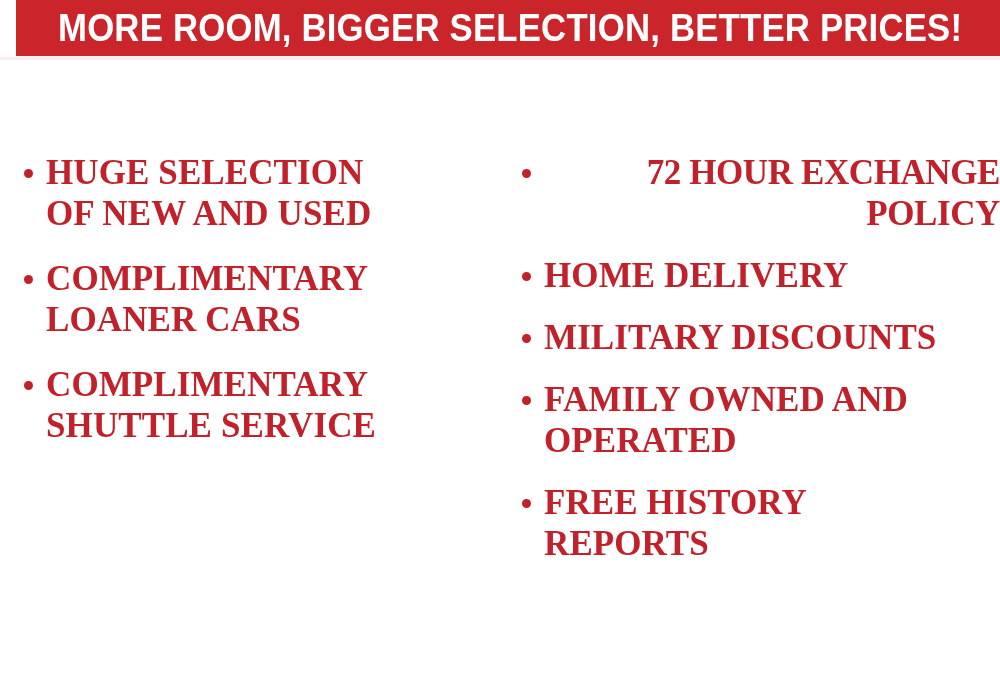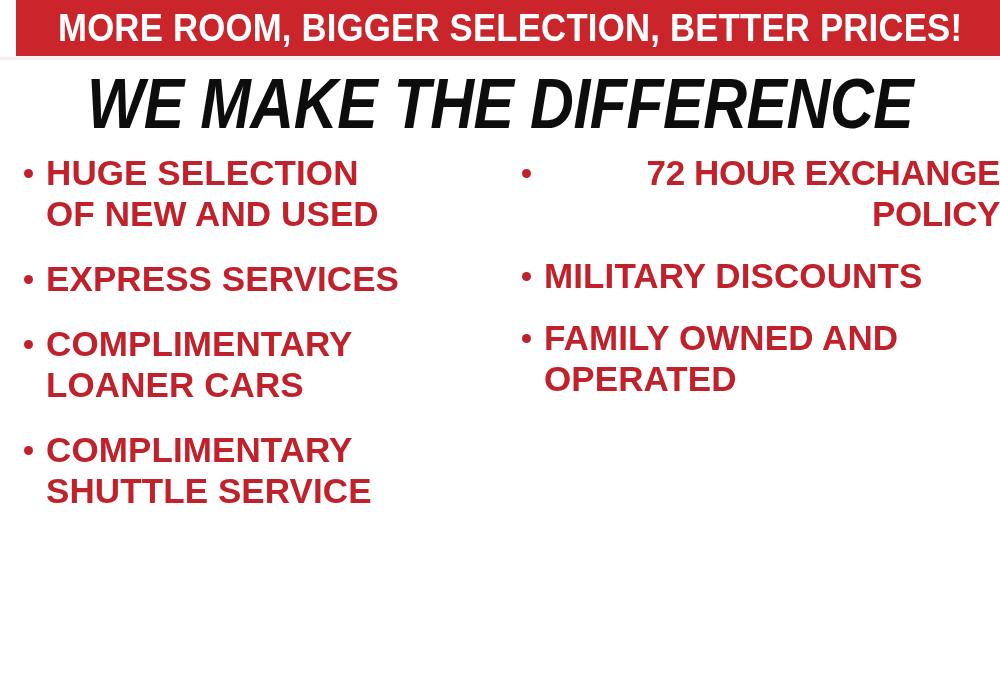--- a/index.html
+++ b/index.html
@@ -94,21 +94,21 @@
     position: absolute;
     top: 0;
   }
   .col-left  { left: 14px;  width: 492px; }
   .col-right { left: 512px; width: 488px; }
 
   .bullet-item {
     position: relative;
     padding-left: 32px;
     color: #c1212a;
-    font-family: Liberation Sans, sans-serif;
+    font-family: Liberation Serif, serif;
     font-weight: bold;
     font-size: 35px;
     line-height: 41px;
     letter-spacing: 0.1px;
     text-transform: uppercase;
     white-space: pre-line;
   }
   .bullet-item::before {
     content: "";
     position: absolute;
@@ -130,38 +130,37 @@
 </head>
 <body>
 
 <div id="poster">
 
   <div class="banner">
     <div class="banner-text">MORE ROOM, BIGGER SELECTION, BETTER PRICES!</div>
   </div>
   <div class="banner-underline"></div>
 
-  <div class="headline">
-    <div class="headline-text">WE MAKE THE DIFFERENCE</div>
-  </div>
 
   <div class="columns">
 
     <div class="col col-left">
       <div class="bullet-item">HUGE SELECTION
 OF NEW AND USED</div>
-      <div class="bullet-item">EXPRESS SERVICES</div>
       <div class="bullet-item">COMPLIMENTARY
 LOANER CARS</div>
       <div class="bullet-item">COMPLIMENTARY
 SHUTTLE SERVICE</div>
     </div>
 
     <div class="col col-right">
       <div class="bullet-item tight">72 HOUR EXCHANGE
 POLICY</div>
+      <div class="bullet-item">HOME DELIVERY</div>
       <div class="bullet-item">MILITARY DISCOUNTS</div>
       <div class="bullet-item">FAMILY OWNED AND
 OPERATED</div>
+      <div class="bullet-item">FREE HISTORY
+REPORTS</div>
     </div>
 
   </div>
 </div>
 
 </body></html>

